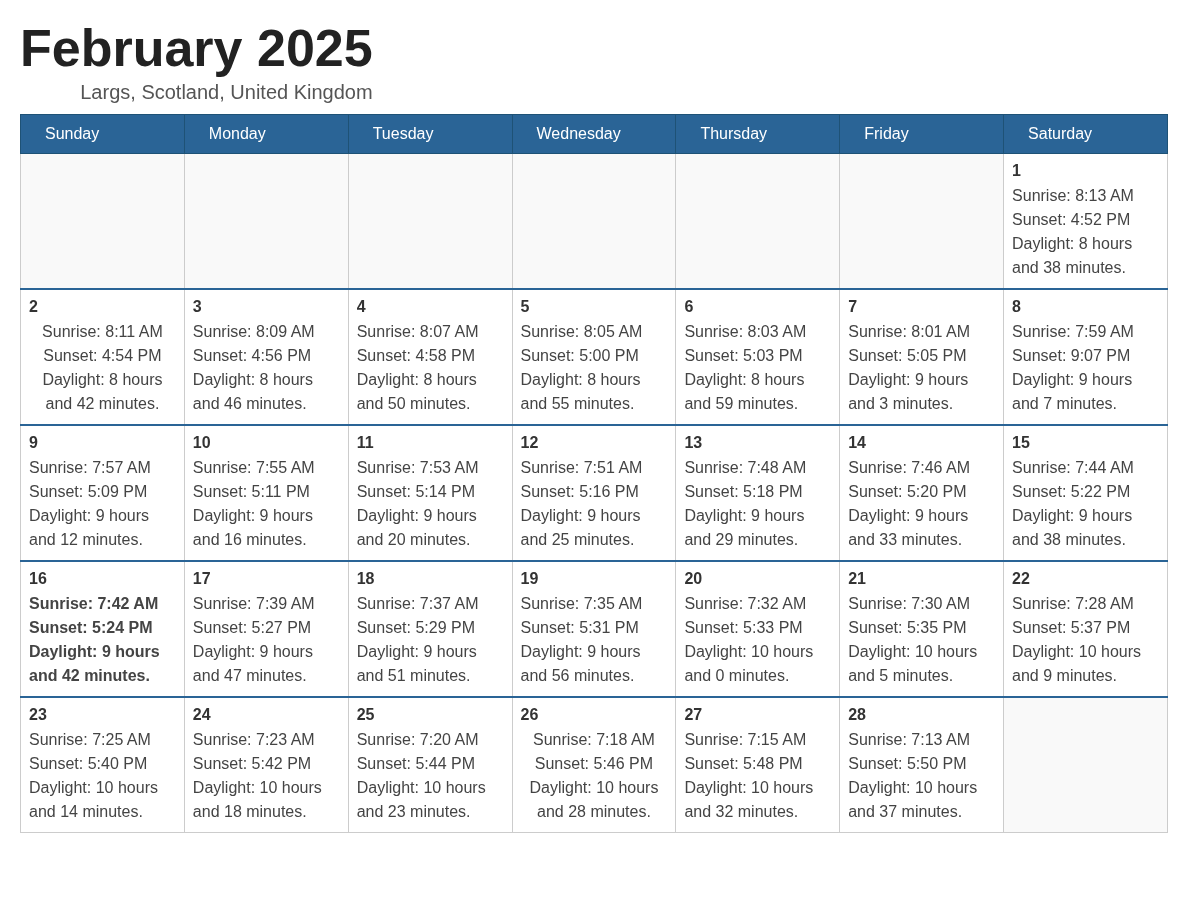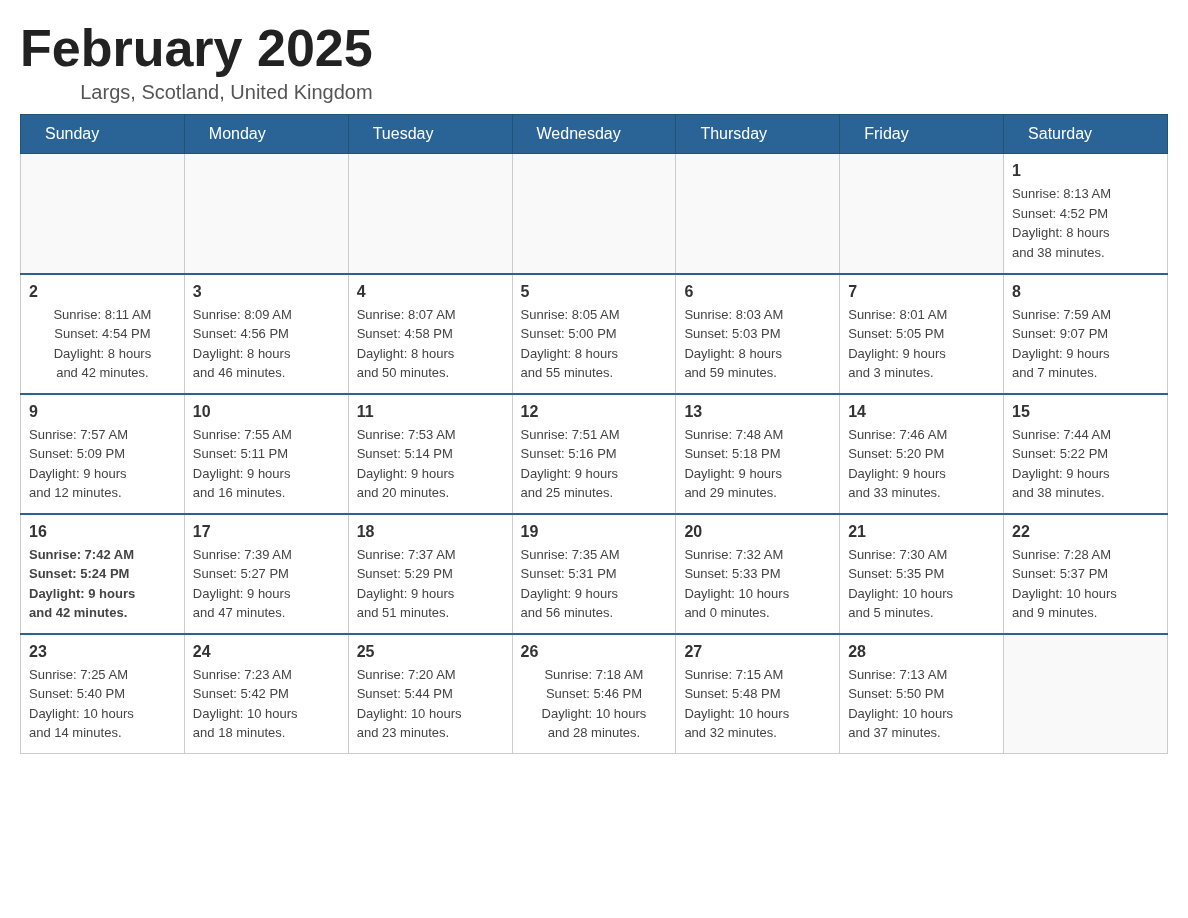--- a/index.html
+++ b/index.html
@@ -60,21 +60,21 @@
       color: #333;
     }
     .day-number {
       font-size: 16px;
       font-weight: bold;
       color: #333;
       display: block;
       margin-bottom: 4px;
     }
     .day-info {
-      font-size: 13px;
+      font-size: 16px;
       color: #444;
       line-height: 1.5;
     }
     .empty-cell {
       background: #f9f9f9;
     }
   </style>
 </head>
 <body>
 

